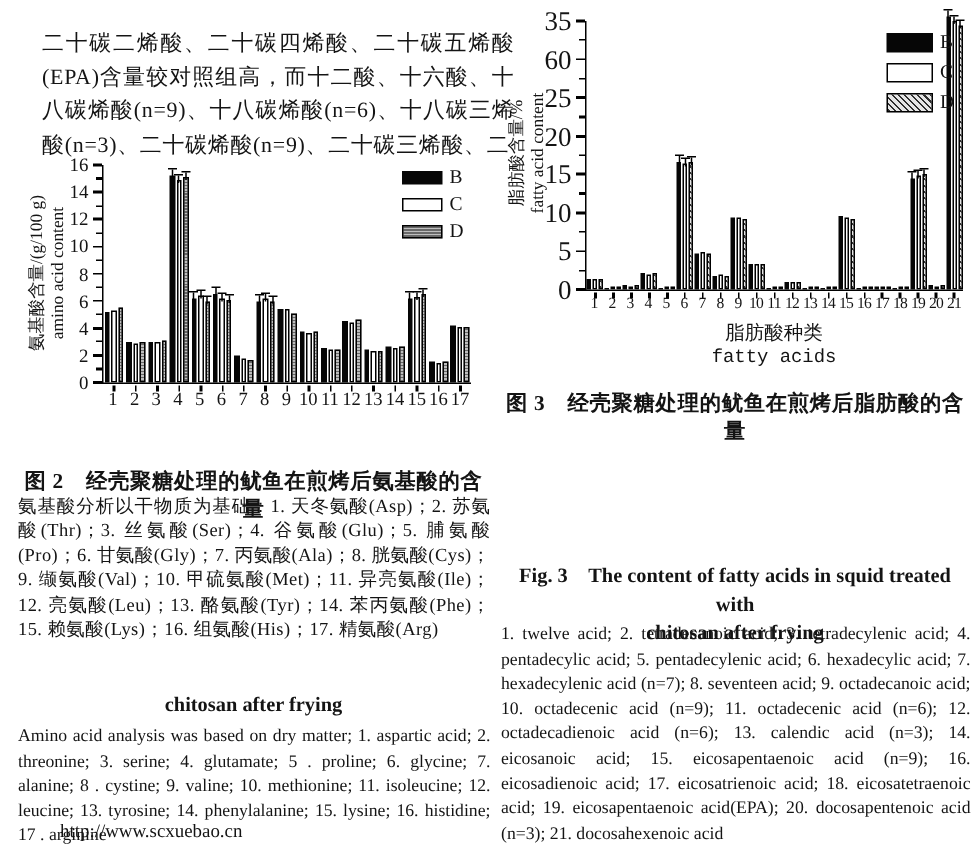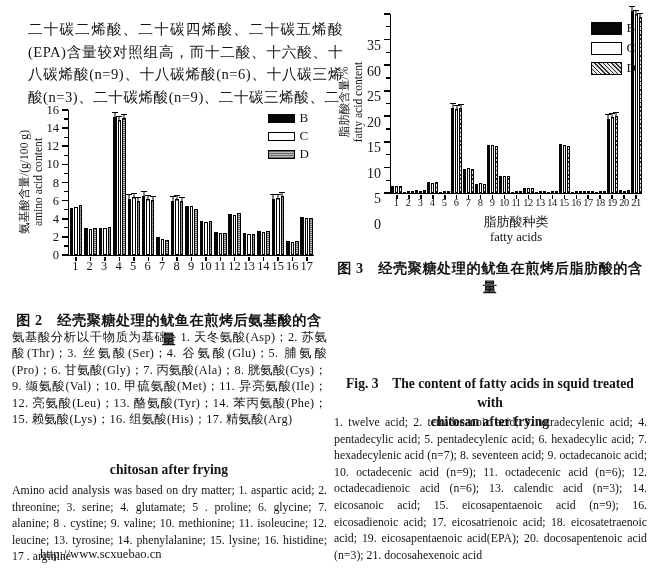--- a/index.html
+++ b/index.html
@@ -27,35 +27,35 @@
   .p-gray{background:#a9a9a9;border:1px solid #000;
           background-image:repeating-linear-gradient(0deg,rgba(0,0,0,.38) 0 1px,rgba(255,255,255,.25) 1px 2px);}
   .p-hatch{background:#e6e6e6;border:1px solid #000;
            background-image:repeating-linear-gradient(45deg,#2e2e2e 0 1px,transparent 1px 3px);}
   .err{position:absolute;top:-5px;left:50%;transform:translateX(-50%);
        width:6px;height:5px;border-top:1.4px solid #000;}
   .err::after{content:"";position:absolute;left:50%;top:0;width:1px;height:5px;
               background:#000;transform:translateX(-50%);}
 
   .ytlab{position:absolute;width:28px;text-align:right;font-size:12.6px;line-height:14px;}
-  #chart-1 .ytlab{font-size:14px;margin-top:32px;}
+  #chart-1 .ytlab{font-size:18px;}
   .ymaj{position:absolute;left:-7.5px;width:6px;height:1.6px;background:#000;}
   .ymin{position:absolute;left:-5px;width:3.6px;height:1.2px;background:#000;}
   .xtickmark{position:absolute;bottom:-6px;width:1.5px;height:4.5px;background:#000;}
 
   .xticks{position:absolute;display:flex;}
   #chart-0 .xticks{left:60px;top:163px;width:246px;}
   #chart-1 .xticks{left:58px;top:195px;width:252px;}
   .xtlab{flex:1;text-align:center;font-size:12.4px;}
   #chart-1 .xtlab{font-size:10.4px;letter-spacing:-.5px;}
 
   .xlab{position:absolute;text-align:center;line-height:15px;}
   #chart-0 .xlab{left:60px;top:179px;width:246px;font-size:13px;}
   #chart-1 .xlab{left:58px;top:212px;width:252px;font-size:13px;}
-  .xlab .en{font-size:12.6px;}
+  .xlab .en{font-size:12.6px;font-family:Liberation Mono, monospace;}
 
   .ylab{position:absolute;transform:rotate(-90deg);white-space:nowrap;text-align:center;
         width:170px;line-height:14px;font-size:11.6px;}
   #chart-0 .ylab{left:-61px;top:72px;}
   #chart-1 .ylab{left:-65px;top:86px;}
 
   .legend{position:absolute;display:flex;flex-direction:column;}
   #chart-0 .legend{right:5px;top:0;gap:2px;}
   #chart-1 .legend{right:6px;top:6px;gap:4px;}
   .lrow{display:flex;align-items:center;gap:5px;}

